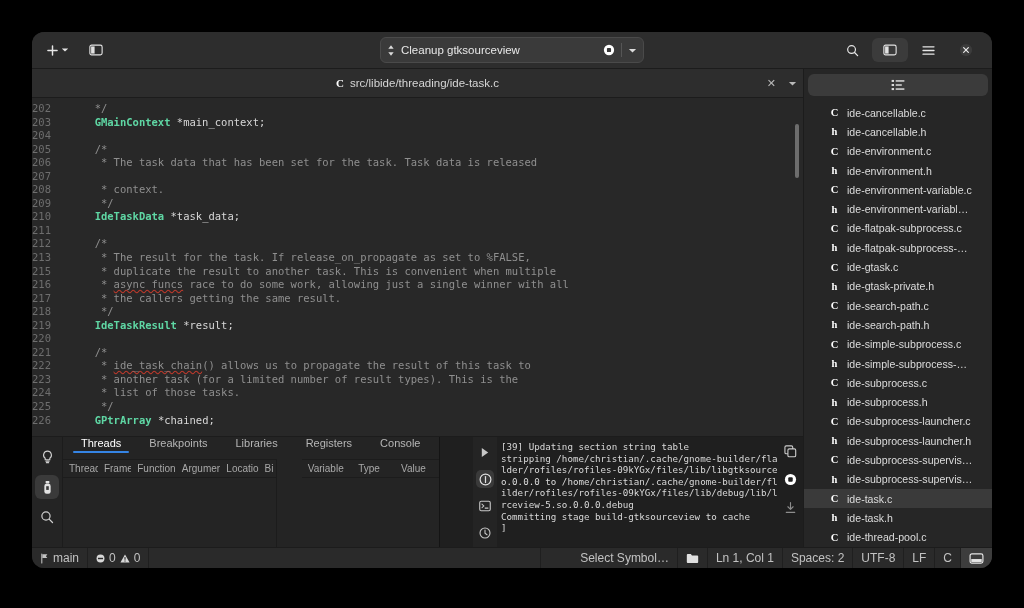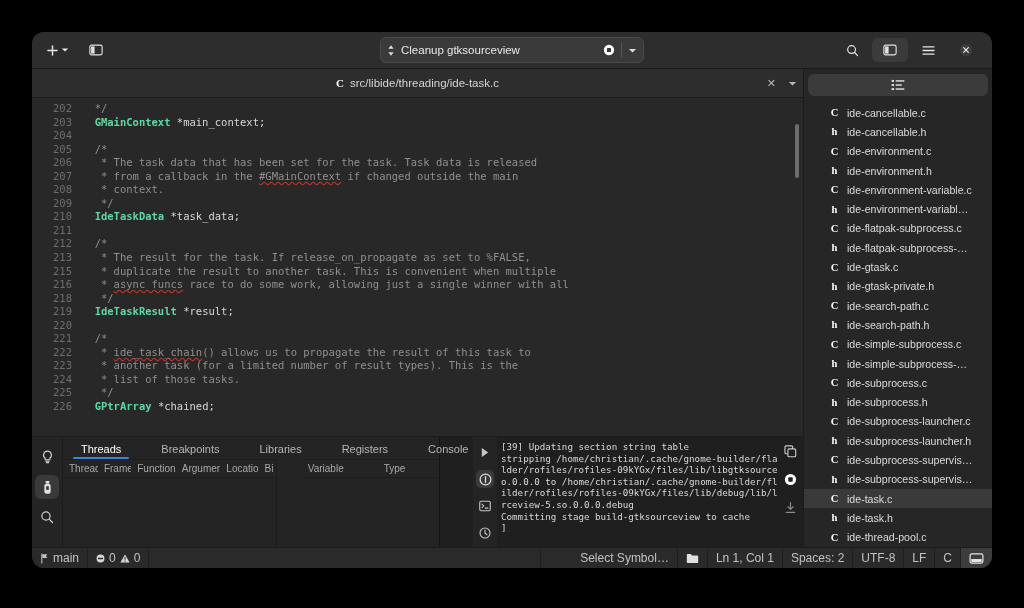--- a/index.html
+++ b/index.html
@@ -60,21 +60,21 @@
 
   
   .editorwrap{flex:1;display:flex;min-height:0;background:#282828;position:relative;overflow:hidden;}
   .editor{
     flex:1;position:relative;overflow:hidden;
     font-family:"DejaVu Sans Mono","Liberation Mono",monospace;
     font-size:10.5px;line-height:13.55px;padding-top:4px;
   }
   .codeline{display:flex;white-space:pre;height:13.55px;}
   .lnum{
-    width:40px;flex:0 0 40px;text-align:right;padding-right:10px;
+    width:40px;flex:0 0 40px;padding-right:10px;
     color:#6e6e6e;
   }
   .ctext{color:#d4d4d4;}
   .c-comment{color:#8f8f8f;}
   .c-type{color:#5fd7a4;font-weight:bold;}
   .c-plain{color:#d8d8d8;}
   .c-spell{ text-decoration:underline wavy #c0392b; text-decoration-skip-ink:none;}
   .vscroll{
     position:absolute;right:4px;top:26px;width:4px;height:54px;
     background:#6d6d6d;border-radius:2px;
@@ -88,31 +88,31 @@
   .panel-railleft{
     width:30px;flex:0 0 30px;background:#242424;
     display:flex;flex-direction:column;align-items:center;padding-top:8px;gap:6px;
   }
   .rail-btn{
     width:24px;height:24px;border-radius:6px;display:flex;align-items:center;
     justify-content:center;color:#cfcfcf;
   }
   .rail-btn.sel{background:#3a3a3a;}
   .dbgarea{flex:1;display:flex;flex-direction:column;min-width:0;border-left:1px solid #1c1c1c;}
-  .dbgtabs{height:22px;flex:0 0 22px;display:flex;align-items:flex-end;padding-left:4px;gap:12px;}
+  .dbgtabs{height:22px;flex:0 0 22px;display:flex;align-items:flex-start;padding-left:4px;gap:0;}
   .dbgtab{
     font-size:11px;color:#b6b6b6;padding:0 14px 4px 14px;position:relative;
   }
   .dbgtab.sel{color:#ffffff;}
   .dbgtab.sel::after{
     content:"";position:absolute;left:6px;right:6px;bottom:0;height:2px;background:#3584e4;border-radius:1px;
   }
   .dbgcols{flex:1;display:flex;min-height:0;gap:25px;}
   .dbgtable{flex:1.55;display:flex;flex-direction:column;border-right:1px solid #1c1c1c;min-width:0;}
-  .dbgtable2{flex:1;display:flex;flex-direction:row;min-width:0;}
+  .dbgtable2{flex:1;display:flex;flex-direction:column;min-width:0;}
   .colhead{
     height:17px;flex:0 0 17px;display:flex;align-items:center;
     border-bottom:1px solid #1c1c1c;border-top:1px solid #1c1c1c;
   }
   .colhead span{color:#a8a8a8;font-size:10px;padding-left:6px;white-space:nowrap;overflow:hidden;}
   .colbody{flex:1;background:#242424;}
 
   
   .buildlog{
     width:330px;flex:0 0 330px;background:#1f1f1f;border-left:1px solid #141414;
@@ -266,29 +266,30 @@
         </div>
       </div>
 
       <div class="editorwrap">
         <div class="editor" id="editor">
             <div class="codeline"><span class="lnum">202</span><span class="ctext"><span class="c-comment">  */</span></span></div>
             <div class="codeline"><span class="lnum">203</span><span class="ctext"><span class="c-plain">  </span><span class="c-type">GMainContext</span><span class="c-plain"> *main_context;</span></span></div>
             <div class="codeline"><span class="lnum">204</span><span class="ctext"><span class="c-plain"></span></span></div>
             <div class="codeline"><span class="lnum">205</span><span class="ctext"><span class="c-comment">  /*</span></span></div>
             <div class="codeline"><span class="lnum">206</span><span class="ctext"><span class="c-comment">   * The task data that has been set for the task. Task data is released</span></span></div>
-            <div class="codeline"><span class="lnum">207</span><span class="ctext"><span class="c-comment">   * from a callback in the </span><span class="c-comment c-spell">#GMainContext</span><span class="c-comment"> if changed outside the main</span></span></div>
+            <div class="codeline"><span class="lnum">207</span></div>
             <div class="codeline"><span class="lnum">208</span><span class="ctext"><span class="c-comment">   * context.</span></span></div>
             <div class="codeline"><span class="lnum">209</span><span class="ctext"><span class="c-comment">   */</span></span></div>
             <div class="codeline"><span class="lnum">210</span><span class="ctext"><span class="c-plain">  </span><span class="c-type">IdeTaskData</span><span class="c-plain"> *task_data;</span></span></div>
             <div class="codeline"><span class="lnum">211</span><span class="ctext"><span class="c-plain"></span></span></div>
             <div class="codeline"><span class="lnum">212</span><span class="ctext"><span class="c-comment">  /*</span></span></div>
             <div class="codeline"><span class="lnum">213</span><span class="ctext"><span class="c-comment">   * The result for the task. If release_on_propagate as set to %FALSE,</span></span></div>
             <div class="codeline"><span class="lnum">215</span><span class="ctext"><span class="c-comment">   * duplicate the result to another task. This is convenient when multiple</span></span></div>
             <div class="codeline"><span class="lnum">216</span><span class="ctext"><span class="c-comment">   * </span><span class="c-comment c-spell">async funcs</span><span class="c-comment"> race to do some work, allowing just a single winner with all</span></span></div>
+            <div class="codeline"><span class="lnum">217</span><span class="ctext"><span class="c-comment">   * the callers getting the same result.</span></span></div>
             <div class="codeline"><span class="lnum">218</span><span class="ctext"><span class="c-comment">   */</span></span></div>
             <div class="codeline"><span class="lnum">219</span><span class="ctext"><span class="c-plain">  </span><span class="c-type">IdeTaskResult</span><span class="c-plain"> *result;</span></span></div>
             <div class="codeline"><span class="lnum">220</span><span class="ctext"><span class="c-plain"></span></span></div>
             <div class="codeline"><span class="lnum">221</span><span class="ctext"><span class="c-comment">  /*</span></span></div>
             <div class="codeline"><span class="lnum">222</span><span class="ctext"><span class="c-comment">   * </span><span class="c-comment c-spell">ide_task_chain</span><span class="c-comment">() allows us to propagate the result of this task to</span></span></div>
             <div class="codeline"><span class="lnum">223</span><span class="ctext"><span class="c-comment">   * another task (for a limited number of result types). This is the</span></span></div>
             <div class="codeline"><span class="lnum">224</span><span class="ctext"><span class="c-comment">   * list of those tasks.</span></span></div>
             <div class="codeline"><span class="lnum">225</span><span class="ctext"><span class="c-comment">   */</span></span></div>
             <div class="codeline"><span class="lnum">226</span><span class="ctext"><span class="c-plain">  </span><span class="c-type">GPtrArray</span><span class="c-plain"> *chained;</span></span></div>
           </div>

